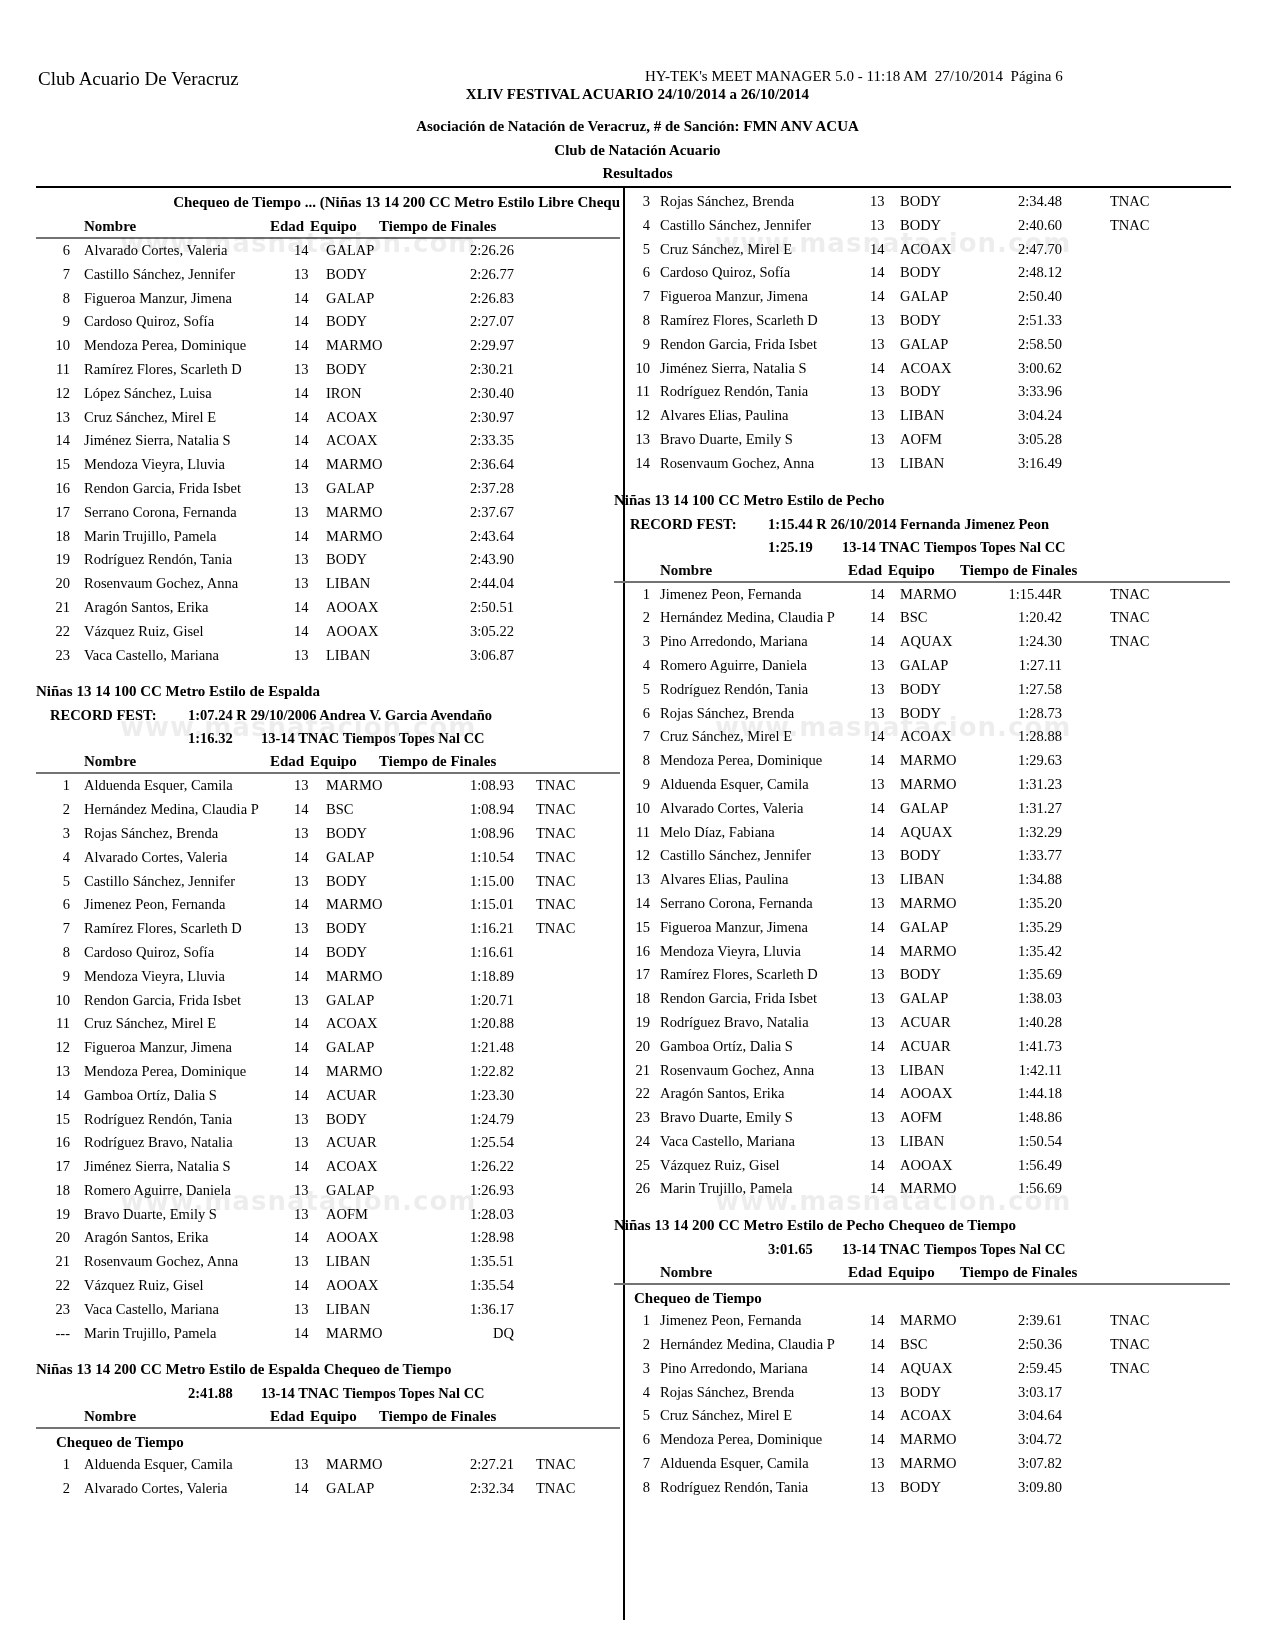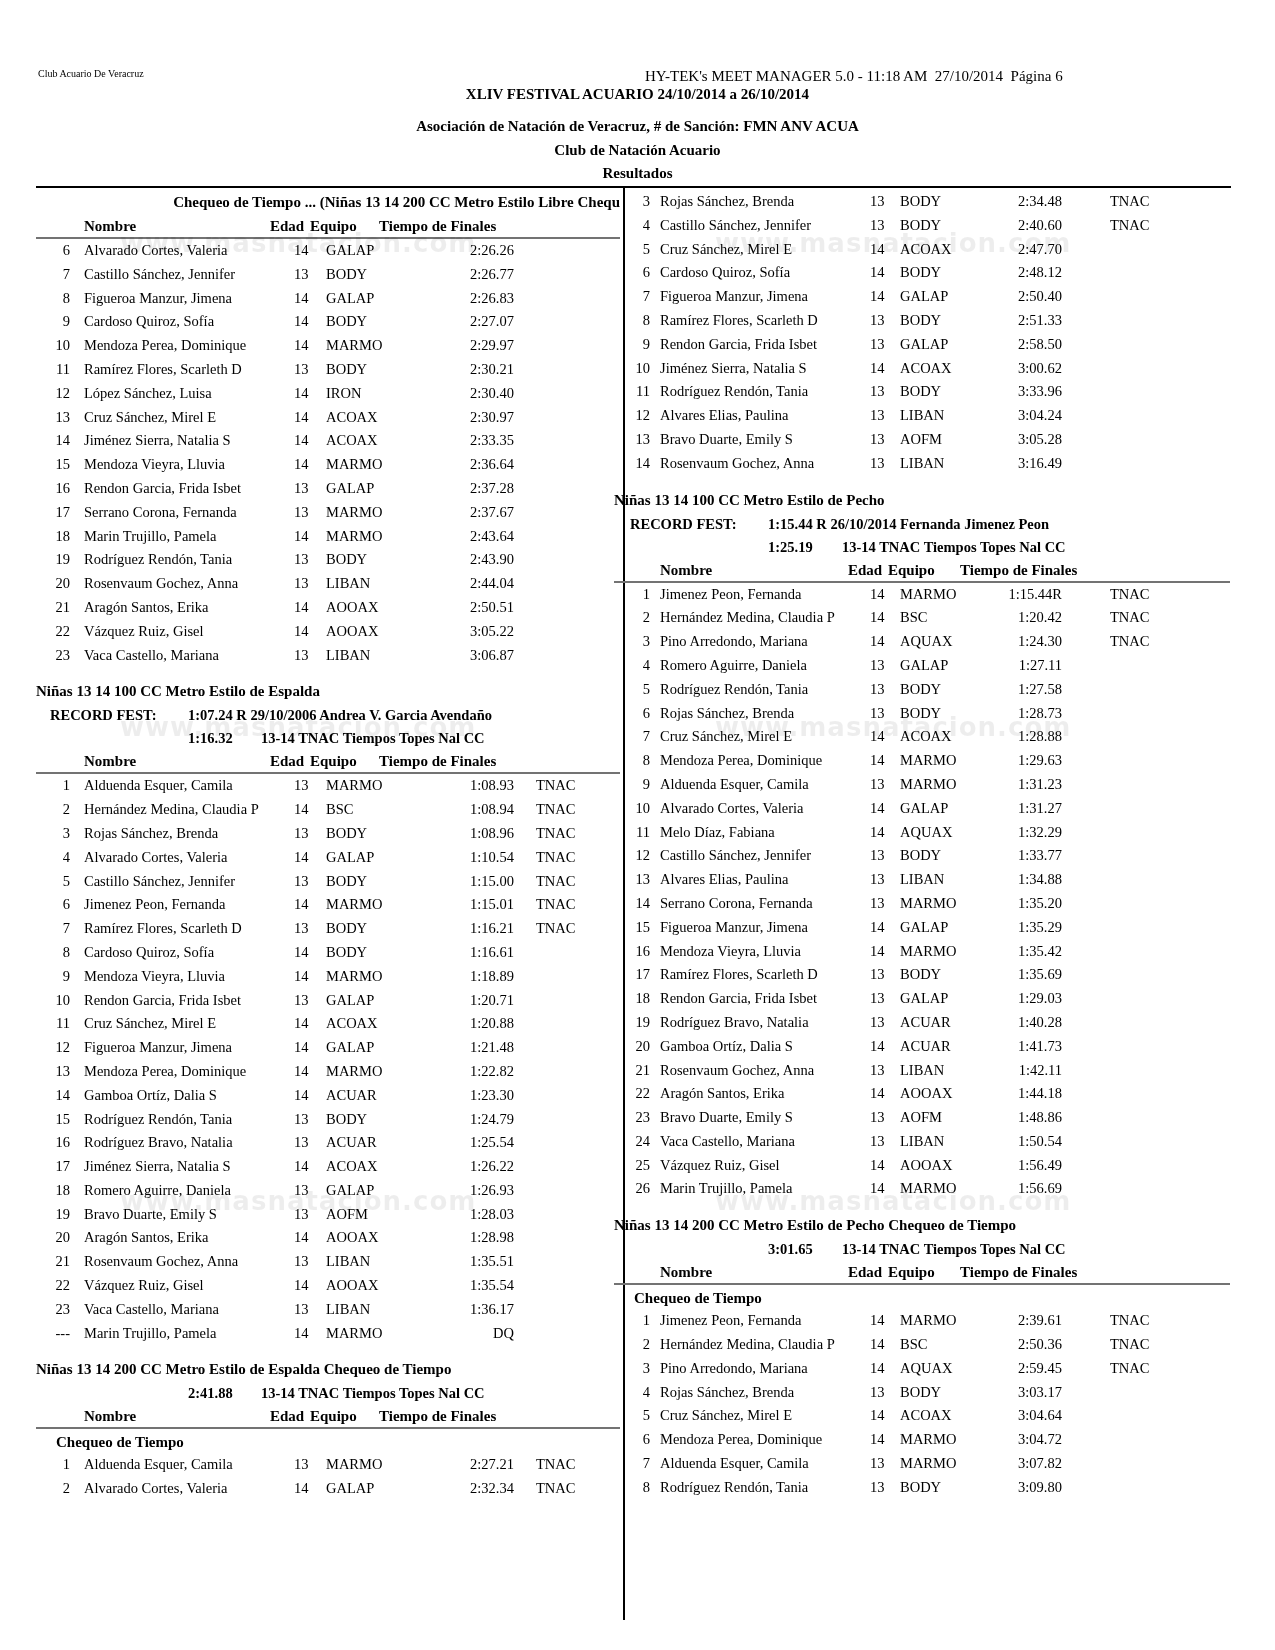--- a/index.html
+++ b/index.html
@@ -1,18 +1,18 @@
 <!DOCTYPE html>
 <html><head>
 <meta charset="utf-8">
 <style>
   html, body { margin: 0; padding: 0; background: #ffffff; }
   body { width: 1275px; height: 1650px; position: relative; overflow: hidden;
          font-family: "Liberation Serif", "DejaVu Serif", serif; color: #000; font-size: 14.5px; }
-  .hdr-left { position: absolute; left: 38px; top: 68px; font-size: 10px; }
+  .hdr-left { position: absolute; left: 38px; top: 68px; font-size: 19px; }
   .hdr-right { position: absolute; left: 645px; top: 68px; font-size: 15px; white-space: pre; }
   .center { position: absolute; left: 0; width: 1275px; text-align: center; font-weight: bold; font-size: 15px; }
   .c1 { top: 86px; } .c2 { top: 118px; } .c3 { top: 142px; } .c4 { top: 165px; }
   .topline { position: absolute; left: 36px; top: 186px; width: 1195px; border-top: 2px solid #000; }
   .vline { position: absolute; left: 623px; top: 186px; height: 1434px; border-left: 2px solid #000; }
   .col { position: absolute; top: 190px; }
   .colL { left: 36px; width: 584px; }
   .colR { left: 630px; width: 600px; }
   .ev-title { font-weight: bold; font-size: 15px; height: 25px; line-height: 25px; white-space: nowrap; overflow: hidden; }
   .rec { font-weight: bold; font-size: 14.5px; height: 23px; line-height: 23px; position: relative; white-space: nowrap; }
@@ -705,21 +705,21 @@
           <span class="ag">13</span>
           <span class="tm">BODY</span>
           <span class="fn">1:35.69</span>
           <span class="qu"></span>
         </div>
         <div class="row">
           <span class="pl">18</span>
           <span class="nm">Rendon Garcia, Frida Isbet</span>
           <span class="ag">13</span>
           <span class="tm">GALAP</span>
-          <span class="fn">1:29.03</span>
+          <span class="fn">1:38.03</span>
           <span class="qu"></span>
         </div>
         <div class="row">
           <span class="pl">19</span>
           <span class="nm">Rodríguez Bravo, Natalia</span>
           <span class="ag">13</span>
           <span class="tm">ACUAR</span>
           <span class="fn">1:40.28</span>
           <span class="qu"></span>
         </div>

